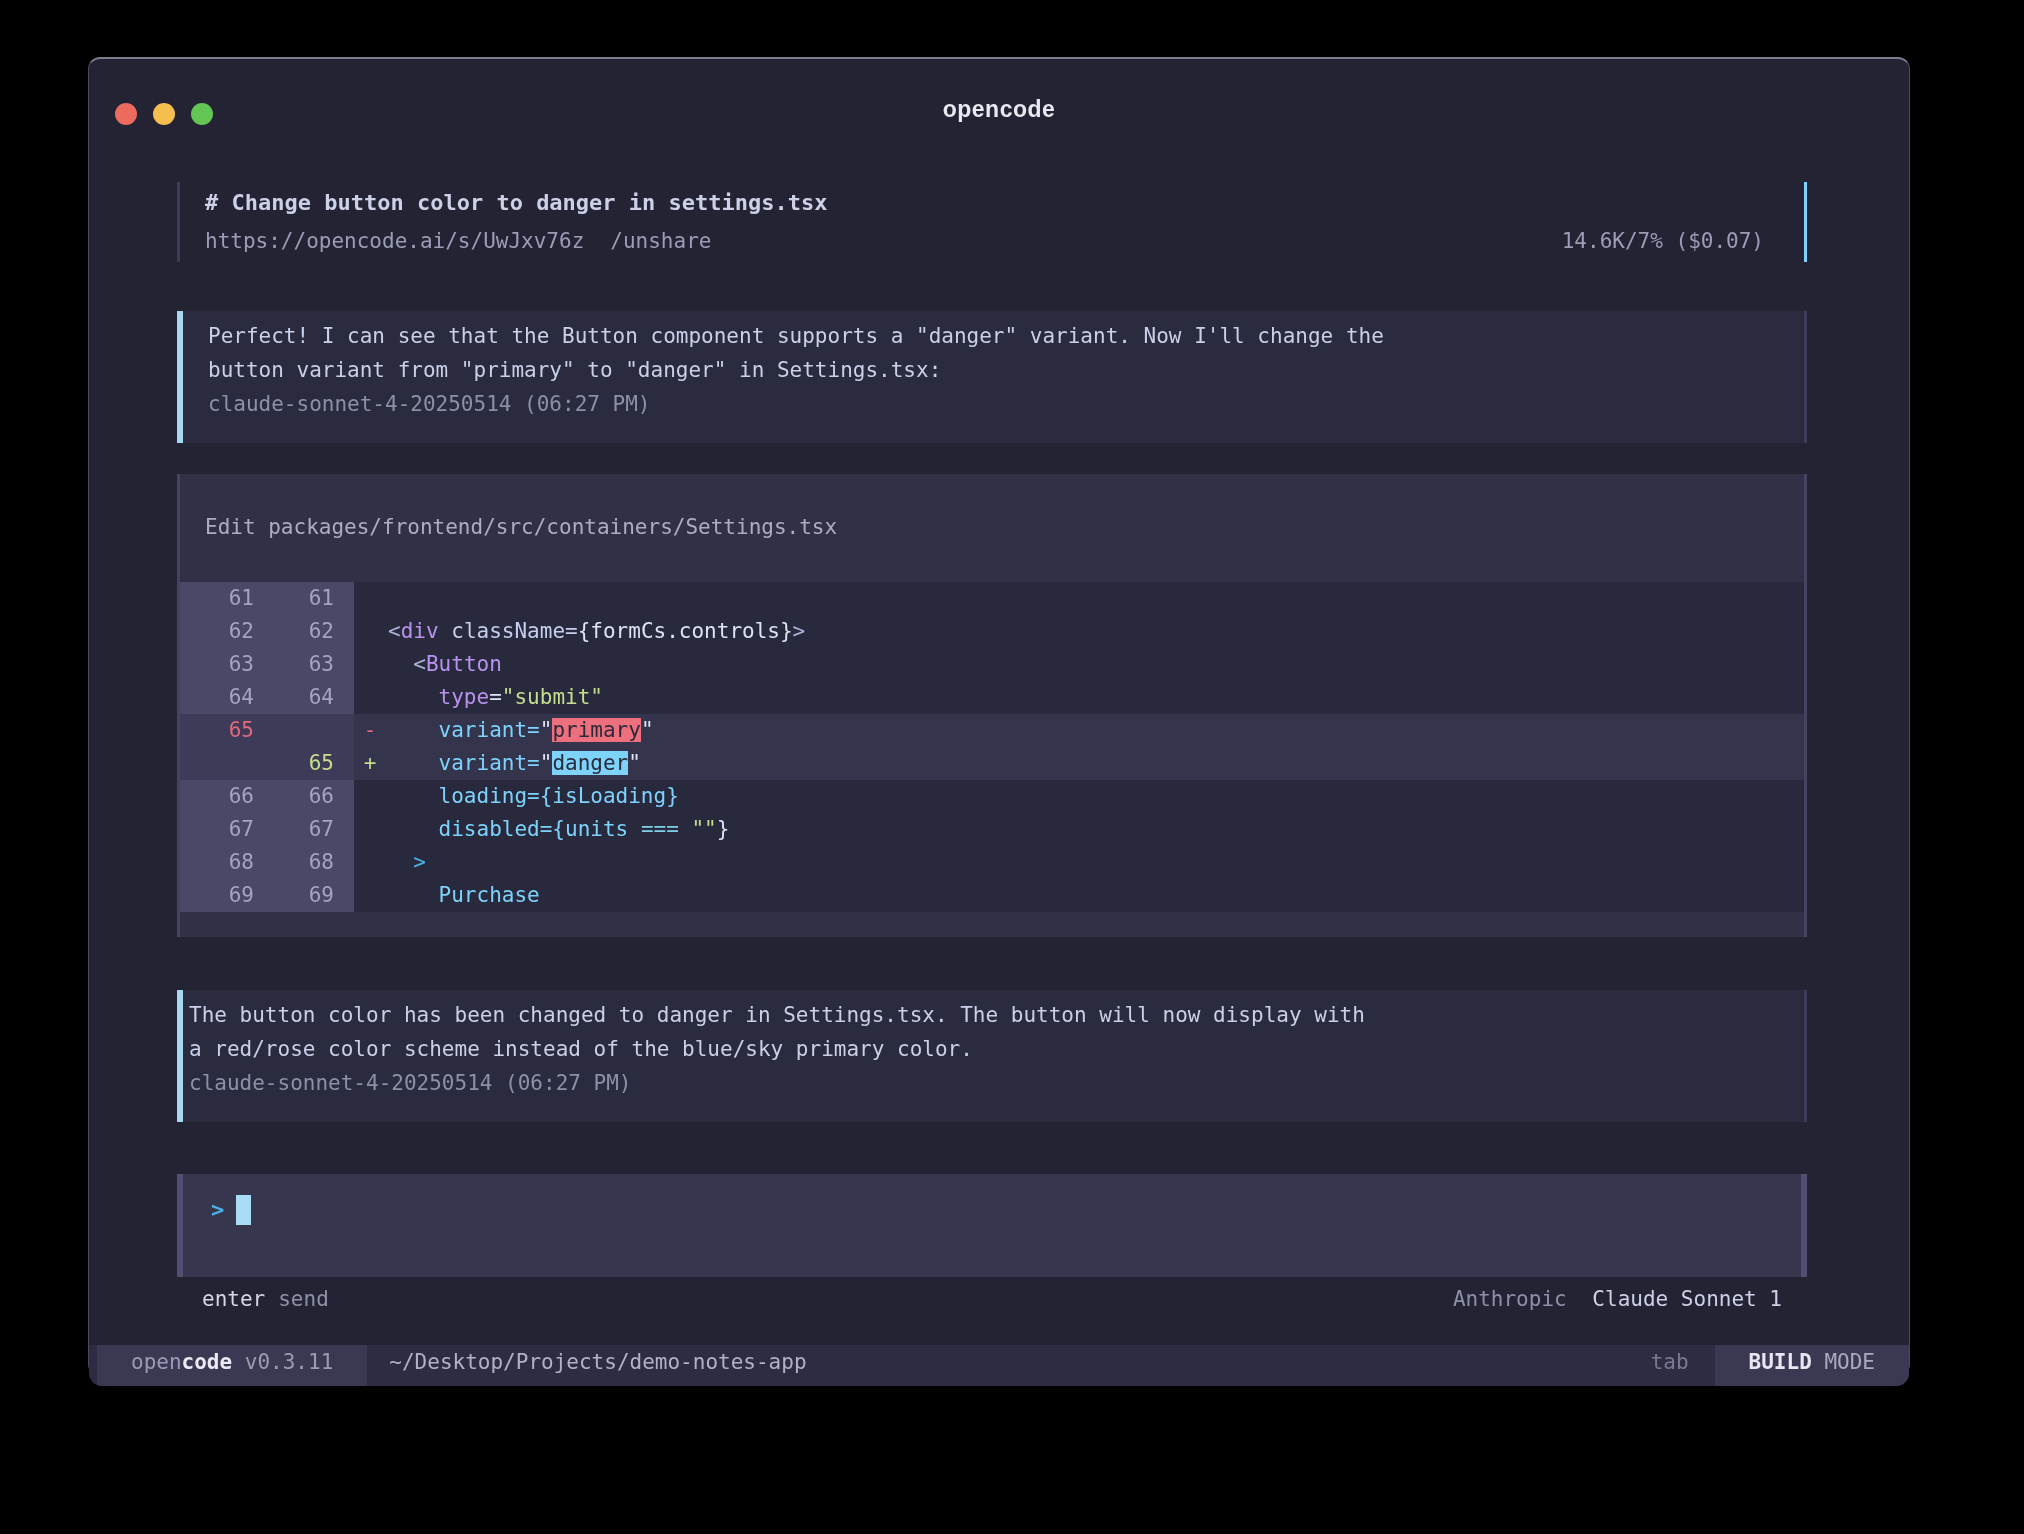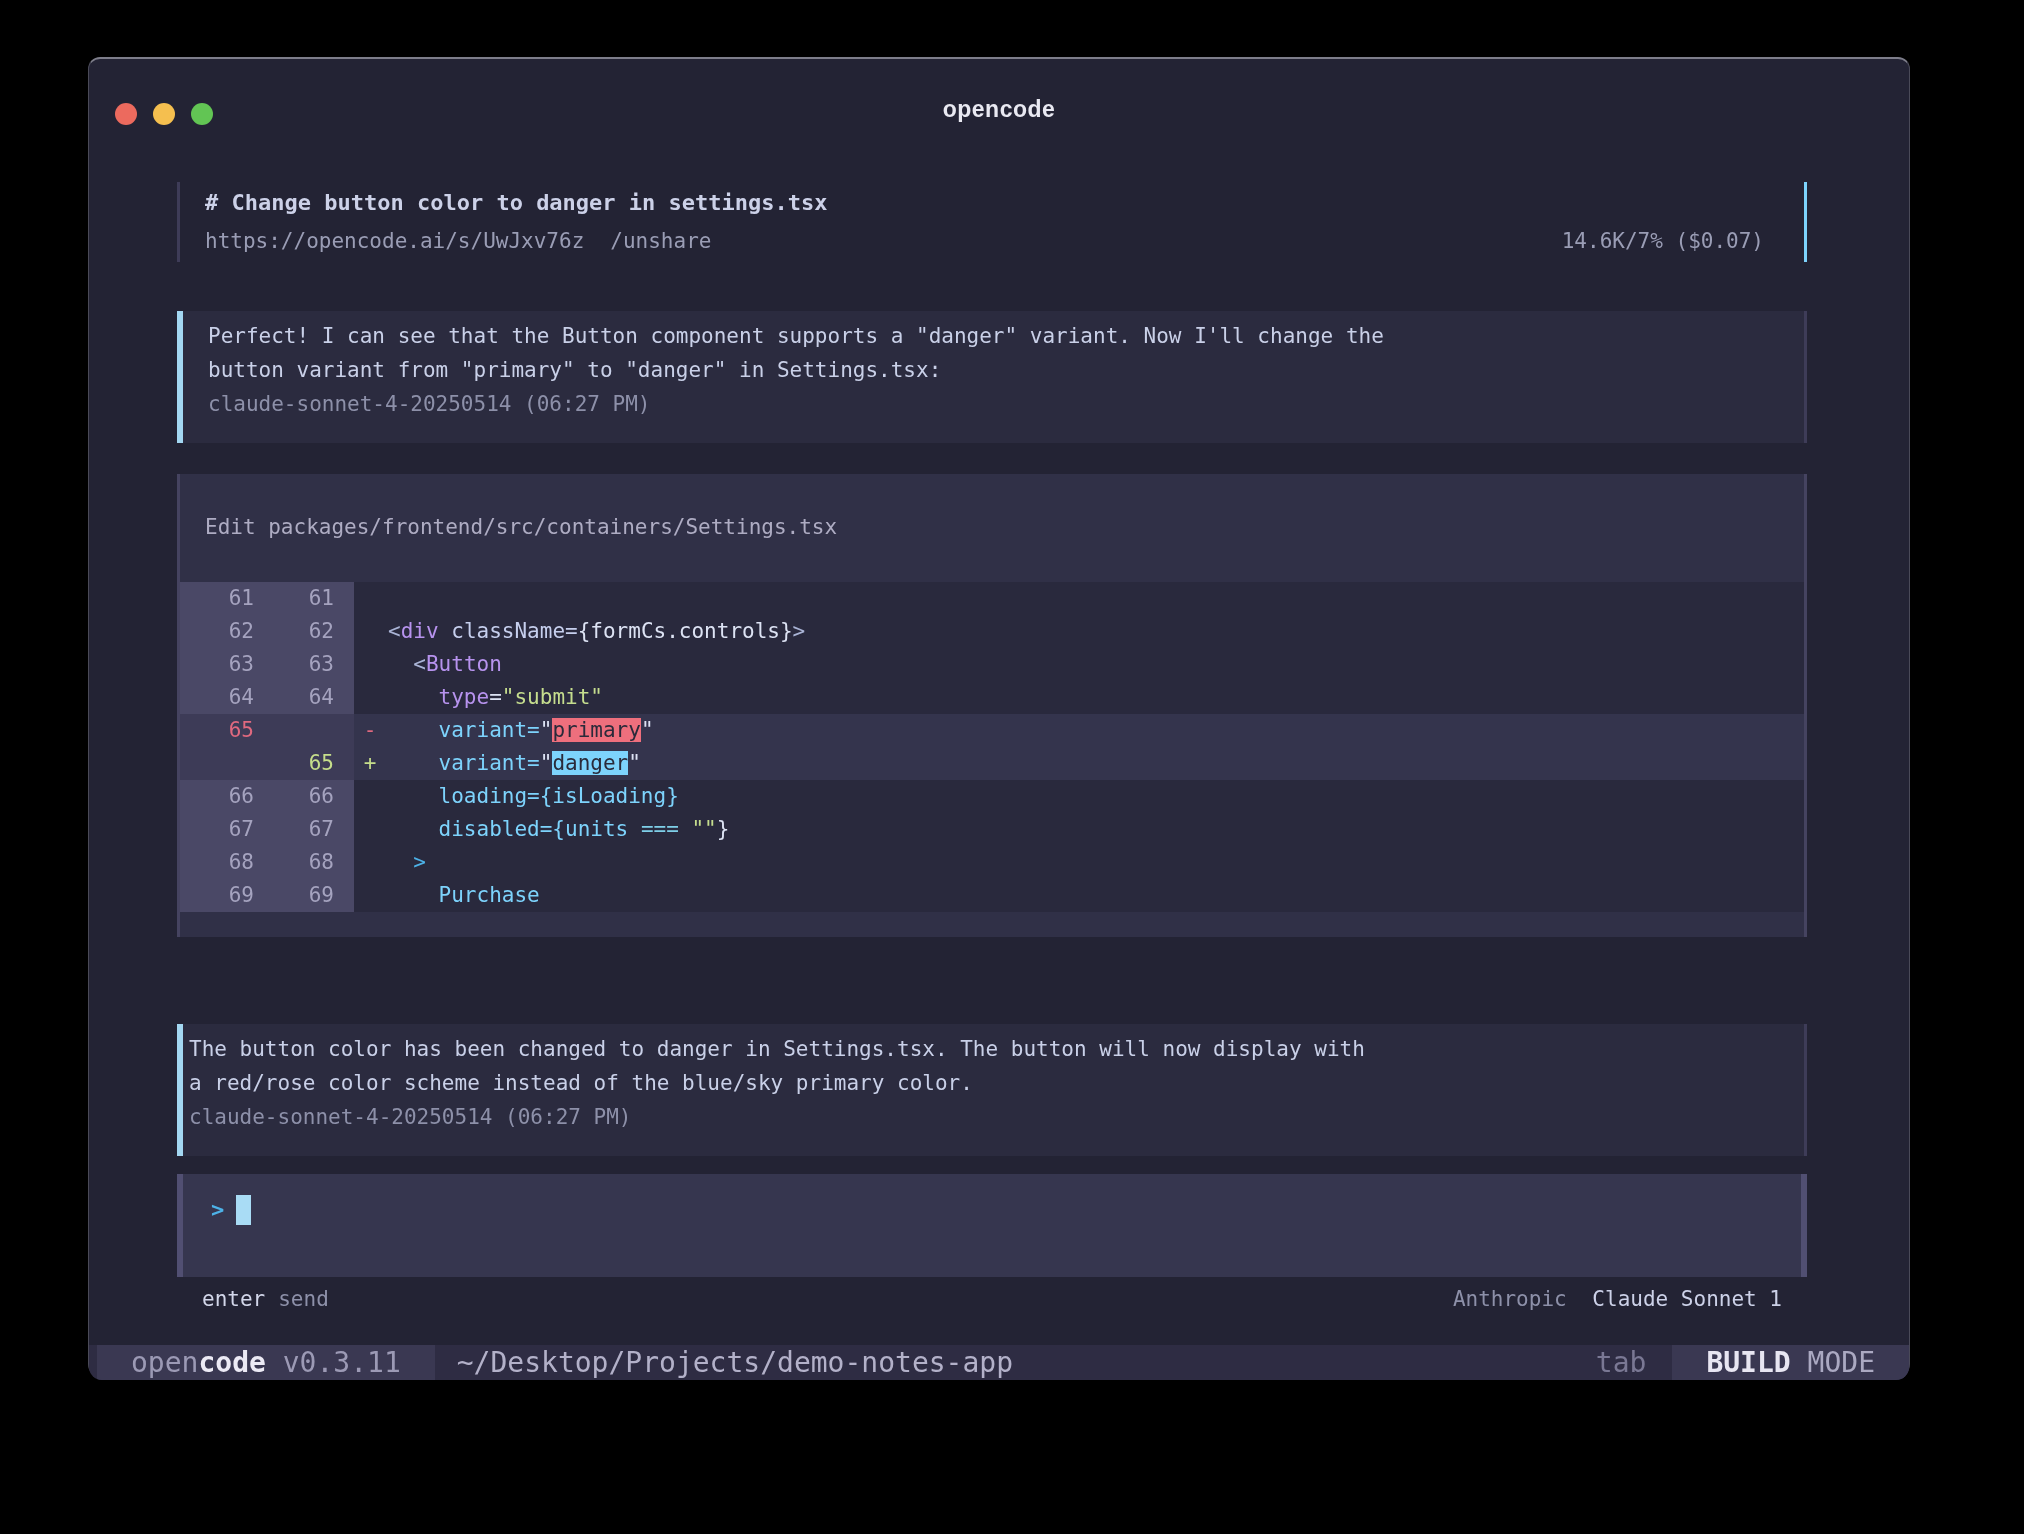--- a/index.html
+++ b/index.html
@@ -33,21 +33,21 @@
   .sh-title { color:#ccd1e8; font-weight:bold; font-size:22px; }
   .sh-url { color:#9a9db5; }
   .sh-unshare { color:#9a9db5; margin-left:26px; }
   .sh-stats { margin-left:auto; color:#9a9db5; }
   
   .msg { background:#2b2b3f; border-left:6px solid #a3d7f2; border-right:3px solid #3e3c58;
     padding:8px 25px 22px 25px; }
   .msg-line { height:34px; line-height:34px; font-size:21px; color:#c9d0e8; white-space:pre; }
   .msg-meta { height:34px; line-height:34px; font-size:21px; color:#8d90a9; }
   .msg1 { top:252px; height:132px; }
-  .msg2 { top:965px; height:132px;padding-left:6px; }
+  .msg2 { top:931px; height:132px;padding-left:6px; }
   
   .tool { top:415px; height:463px; background:#303047;
     border-left:3px solid #454360; border-right:3px solid #454360; }
   .tool-title { padding:36px 0 0 25px; height:70px; line-height:34px;
     font-size:21px; color:#aeacc3; }
   .diff { margin-top:38px; }
   .diff-row { display:flex; height:33px; line-height:33px; font-size:21px; background:#29293d; }
   .diff-row.del, .diff-row.add { background:#34344d; }
   .gutter { display:flex; width:174px; flex:none; background:#4a4866; }
   .diff-row.del .gutter, .diff-row.add .gutter { background:#3d3b57; }
@@ -68,23 +68,23 @@
   .inputbox { top:1115px; height:103px; background:#36364f;
     border-left:6px solid #514f72; border-right:6px solid #514f72; }
   .prompt-row { padding:36px 0 0 28px; height:34px; line-height:34px; display:flex; align-items:center; }
   .prompt-char { color:#4db2e8; font-size:22px; font-weight:bold; }
   .cursor { display:inline-block; width:15px; height:30px; background:#a9dcf5; margin-left:12px; }
   .hints { top:1223px; height:34px; line-height:34px; padding:0 25px; display:flex; font-size:21px; }
   .hint-key { color:#d3d7ea; } .hint-label { color:#8d90a9; margin-left:13px; }
   .model { margin-left:auto; }
   .model-provider { color:#8d90a9; } .model-name { color:#ccd1e8; margin-left:13px; }
   
-  .statusbar { position:absolute; left:0; top:1286px; width:100%; height:35px;
+  .statusbar { position:absolute; left:0; top:1286px; width:100%; height:41px;
     background:#2e2c43; border-radius:0 0 13px 13px; display:flex; align-items:stretch;
-    font-size:28px; line-height:35px; overflow:hidden; }
+    font-size:21px; line-height:35px; overflow:hidden; }
   .sb-seg { background:#3a3852; padding:0 34px; white-space:pre; }
   .sb-app { margin-left:8px; }
   .sb-open { color:#9c9ab5; } .sb-code { color:#eceaf5; font-weight:bold; }
   .sb-version { color:#9c9ab5; }
   .sb-path { color:#b3b1c9; margin-left:22px; white-space:pre; }
   .sb-tab { margin-left:auto; color:#7a7894; padding-right:26px; }
   .sb-mode { margin-right:0; }
   .sb-build { color:#e8e6f2; font-weight:bold; } .sb-modetxt { color:#aba9c2; }
 </style>
 </head>

